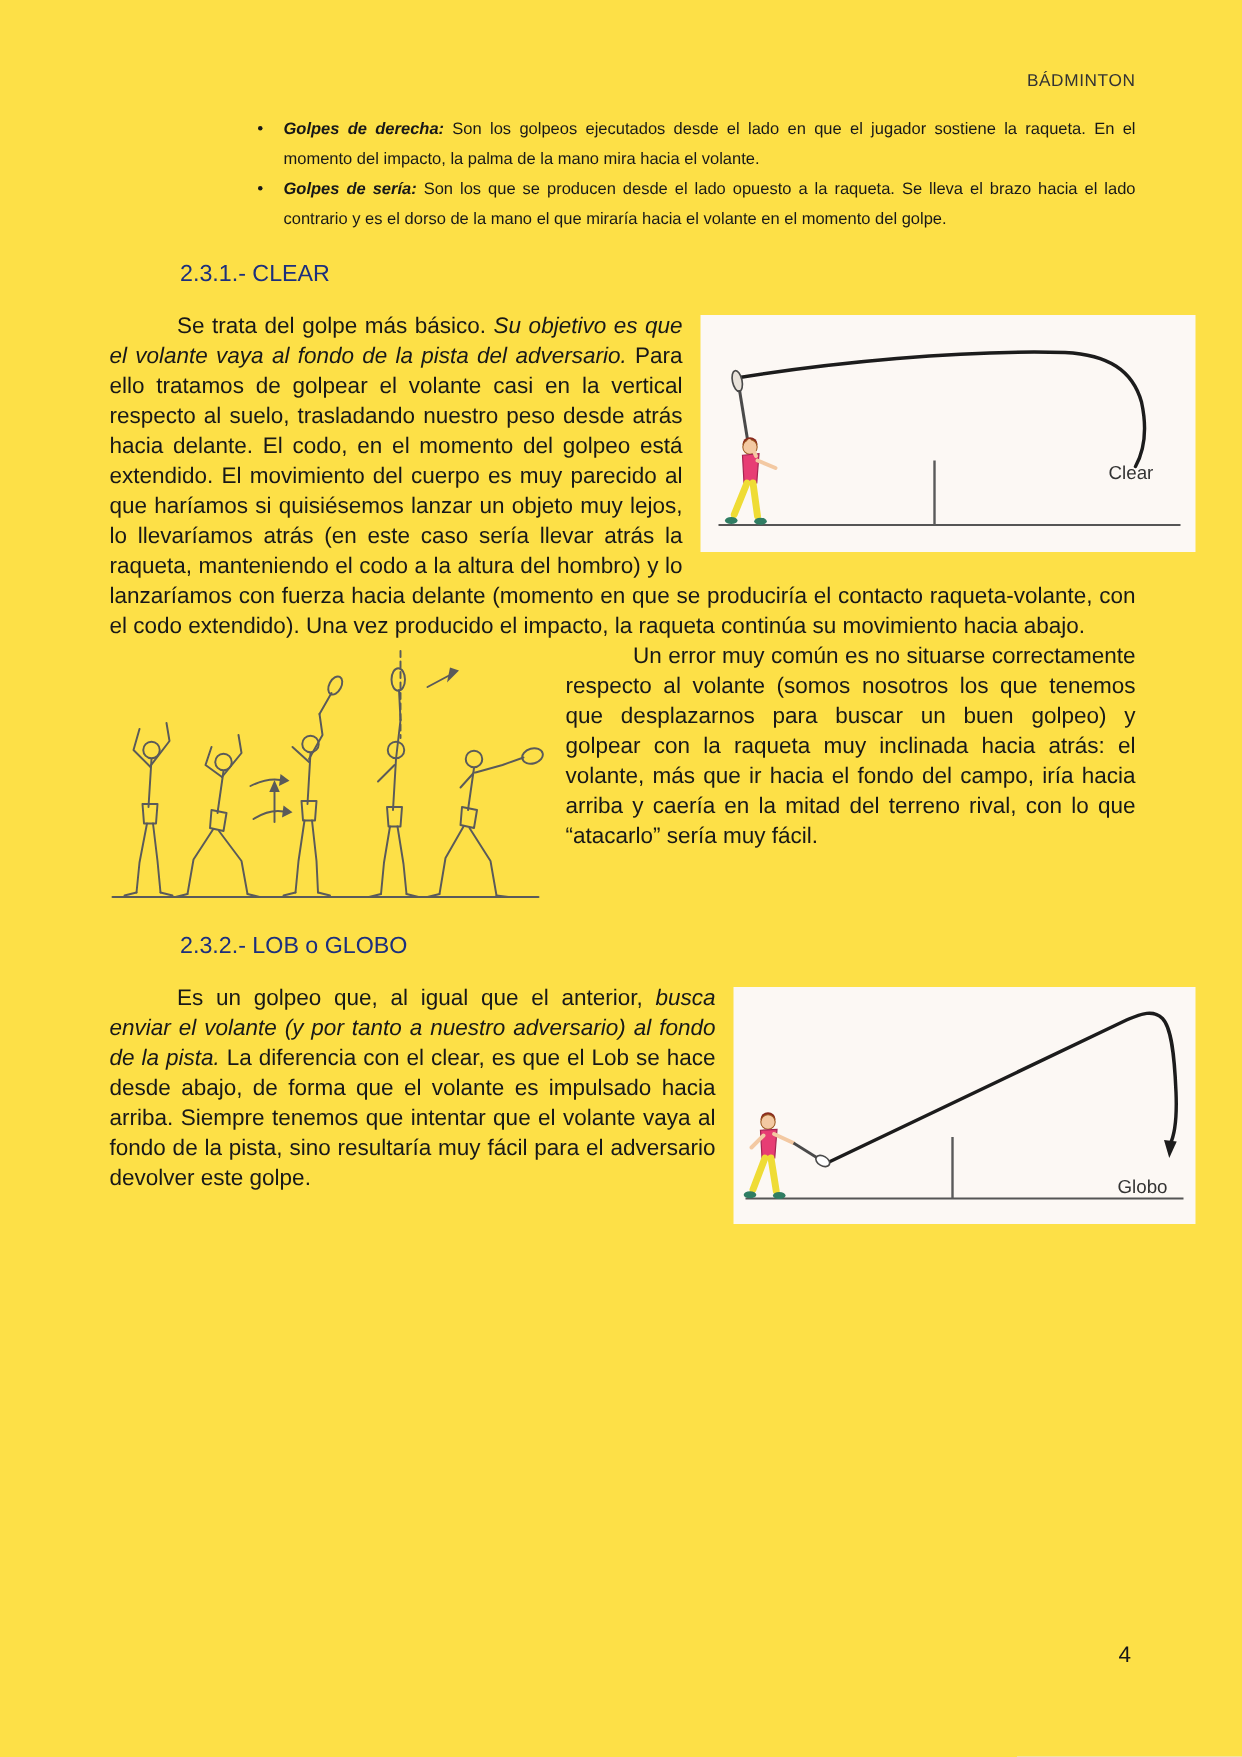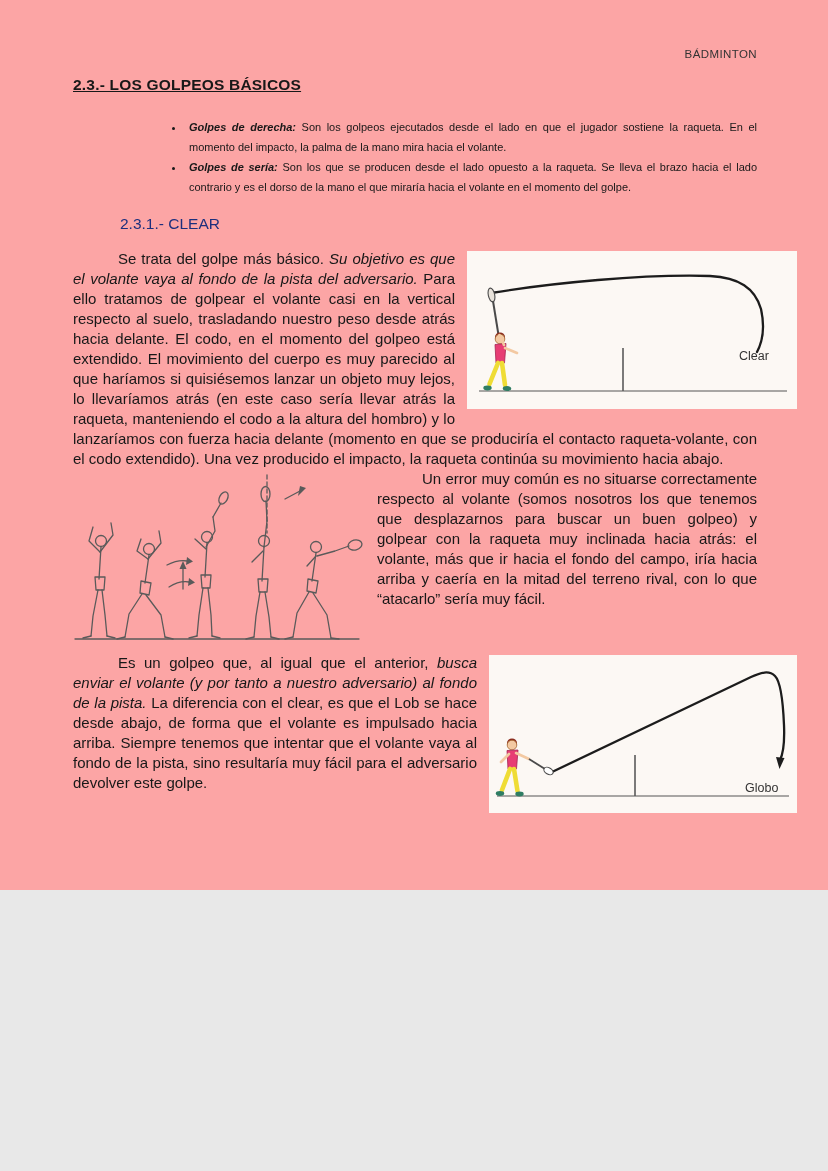--- a/index.html
+++ b/index.html
@@ -1,17 +1,17 @@
 <!DOCTYPE html>
 <html><head>
 <meta charset="utf-8">
 <style>
   html,body{margin:0;padding:0;background:#e8e8e8;}
   .page{
-    width:828px;height:890px;background:#fca5a5;position:relative;
+    width:828px;height:1171px;background:#fde047;position:relative;
     font-family:"Liberation Sans", sans-serif;color:#181818;overflow:hidden;
     margin:0 auto;box-sizing:border-box;
   }
   .running-header{
     position:absolute;top:48px;right:71px;
     font-size:11.5px;letter-spacing:0.4px;color:#333;
   }
   .content{
     position:absolute;left:73px;top:76px;width:684px;
   }
@@ -46,21 +46,20 @@
 </style>
 </head>
 <body>
 
 <div class="page">
 
   <div class="running-header">BÁDMINTON</div>
 
   <div class="content">
 
-    <h1 class="section-title">2.3.- LOS GOLPEOS BÁSICOS</h1>
 
 
     <ul class="bullets">
       <li><span class="term">Golpes de derecha:</span><span> Son los golpeos ejecutados desde el lado en que el jugador sostiene la raqueta. En el momento del impacto, la palma de la mano mira hacia el volante.</span></li>
       <li><span class="term">Golpes de sería:</span><span> Son los que se producen desde el lado opuesto a la raqueta. Se lleva el brazo hacia el lado contrario y es el dorso de la mano el que miraría hacia el volante en el momento del golpe.</span></li>
     </ul>
 
 
     <h2 class="sub">2.3.1.- CLEAR</h2>
 
@@ -176,20 +175,21 @@
             <polygon points="116,88 122,92.5 115,96"></polygon>
             <polygon points="118,109 124,113.5 117,117"></polygon>
             <polygon points="108.5,100 112,92 115.5,100"></polygon>
             <polygon points="227,27 235,19 229,17"></polygon>
           </g>
         </svg>
       </div>
       <p class="para indent">Un error muy común es no situarse correctamente respecto al volante (somos nosotros los que tenemos que desplazarnos para buscar un buen golpeo) y golpear con la raqueta muy inclinada hacia atrás: el volante, más que ir hacia el fondo del campo, iría hacia arriba y caería en la mitad del terreno rival, con lo que “atacarlo” sería muy fácil.</p>
     </div>
 
+    <h2 class="sub second">2.3.2.- LOB o GLOBO</h2>
 
     <div class="clearfix">
       <div class="fig fig-right diagram-bg">
         <svg width="308" height="158" viewBox="0 0 308 158">
 
           <line x1="8" y1="141" x2="300" y2="141" stroke="#555" stroke-width="1.2"></line>
 
           <line x1="146" y1="100" x2="146" y2="141" stroke="#5a5a5a" stroke-width="1.6"></line>
 
           <path d="M63 117 L262 22 C 272 17.5, 280 15, 286 21 C 292 27, 294 46, 295 70 C 295.7 87, 294 99, 291 105" stroke="#1c1c1c" stroke-width="2.3" fill="none" stroke-linecap="round"></path>

